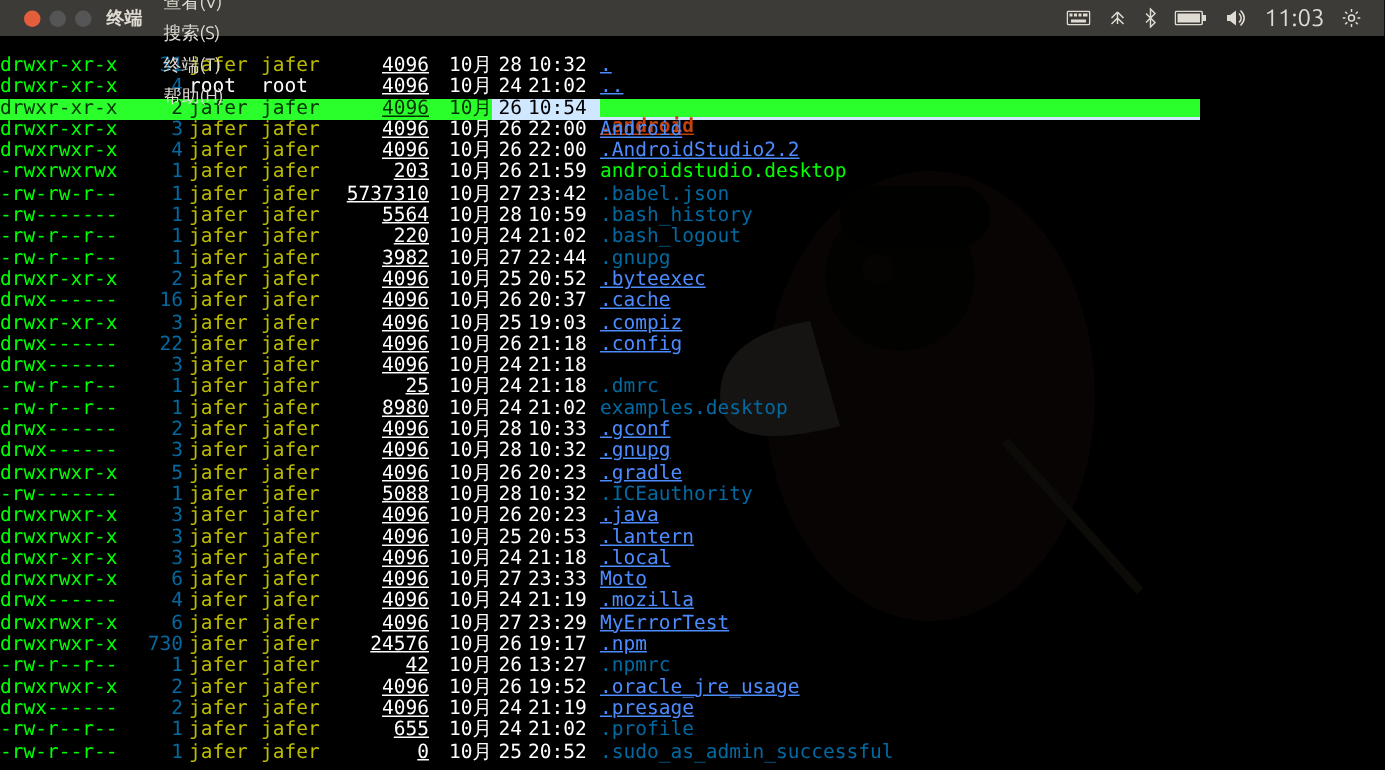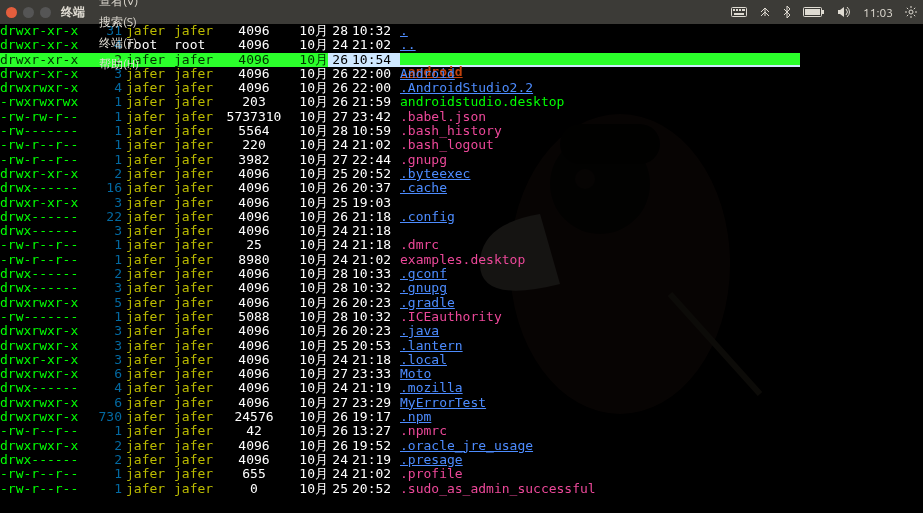--- a/index.html
+++ b/index.html
@@ -10,21 +10,21 @@
     color: #ccc;
     position: relative;
   }
 
   
   .top-panel {
     height: 24px;
     background: #3c3b37;
     display: flex;
     align-items: center;
-    padding: 0 6px;
+    padding: 0 16px;
     color: #dfdbd2;
     font-family: "Ubuntu", "DejaVu Sans", sans-serif;
     font-size: 12px;
     position: relative;
     z-index: 5;
   }
   .window-buttons { display: flex; gap: 6px; margin-right: 10px; }
   .wbtn { width: 11px; height: 11px; border-radius: 50%; }
   .wbtn.close { background: #e45e3d; }
   .wbtn.min   { background: #555; }
@@ -33,29 +33,29 @@
   .menu-items { display: flex; gap: 4px; flex-direction: column; }
   .menu-item { padding: 0 4px; cursor: default; }
   .panel-right {
     margin-left: auto;
     display: flex;
     align-items: center;
     gap: 12px;
     color: #dfdbd2;
   }
   .panel-right svg { display: block; }
-  .clock { font-size: 12px; }
+  .clock { font-size: 16px; }
 
   
   .terminal {
     position: relative;
     width: 800px;
     height: 489px;
     background: #000;
-    padding-top: 0;
+    padding-top: 13px;
   }
   
   .bg-figure {
     position: absolute;
     right: 20px;
     top: 40px;
     width: 360px;
     height: 430px;
     opacity: 0.10;
     z-index: 0;
@@ -66,32 +66,32 @@
     height: 14.3px;
     line-height: 14.3px;
     white-space: pre;
     display: flex;
   }
   .row span { display: inline-block; }
   .c-perm  { width: 86px;  text-align: left;  }
   .c-links { width: 40px;  text-align: right; padding-right: 4px; }
   .c-owner { width: 48px;  text-align: left;  }
   .c-group { width: 48px;  text-align: left;  }
-  .c-size  { width: 68px;  text-align: center; padding-right: 4px; }
+  .c-size  { width: 68px;  text-align: right; padding-right: 4px; text-decoration: underline; }
   .c-month { width: 38px;  text-align: right;  }
   .c-day   { width: 24px;  text-align: right; padding-right: 4px; }
   .c-time  { width: 48px;  text-align: left;  }
   .c-name  { flex: 1;      text-align: left;  }
 
   .c-gray   { color: #0369a1; }
   .c-green  { color: #00ff00; }
   .c-yellow { color: #bbbb00; }
   .c-blue   { color: #4d8cff; text-decoration: underline; }
   .c-white  { color: #ffffff; }
-  .c-cyan   { color: #ec4899; }
+  .c-cyan   { color: #0369a1; }
 
   .row.sel {
     background: #2bff2b;
   }
   .row.sel .c-perm,
   .row.sel .c-links,
   .row.sel .c-owner,
   .row.sel .c-group,
   .row.sel .c-size,
   .row.sel .c-month { color: #003300 !important; }
@@ -186,21 +186,21 @@
       <div class="row sel"><span class="c-perm c-green">drwxr-xr-x</span><span class="c-links c-gray">2</span><span class="c-owner c-yellow">jafer</span><span class="c-group c-yellow">jafer</span><span class="c-size c-white">4096</span><span class="c-month c-white">10月</span><span class="c-day c-white">26</span><span class="c-time c-white">10:54</span><span class="c-name c-blue">.android</span></div>
       <div class="row"><span class="c-perm c-green">drwxr-xr-x</span><span class="c-links c-gray">3</span><span class="c-owner c-yellow">jafer</span><span class="c-group c-yellow">jafer</span><span class="c-size c-white">4096</span><span class="c-month c-white">10月</span><span class="c-day c-white">26</span><span class="c-time c-white">22:00</span><span class="c-name c-blue">Android</span></div>
       <div class="row"><span class="c-perm c-green">drwxrwxr-x</span><span class="c-links c-gray">4</span><span class="c-owner c-yellow">jafer</span><span class="c-group c-yellow">jafer</span><span class="c-size c-white">4096</span><span class="c-month c-white">10月</span><span class="c-day c-white">26</span><span class="c-time c-white">22:00</span><span class="c-name c-blue">.AndroidStudio2.2</span></div>
       <div class="row"><span class="c-perm c-green">-rwxrwxrwx</span><span class="c-links c-gray">1</span><span class="c-owner c-yellow">jafer</span><span class="c-group c-yellow">jafer</span><span class="c-size c-white">203</span><span class="c-month c-white">10月</span><span class="c-day c-white">26</span><span class="c-time c-white">21:59</span><span class="c-name c-green">androidstudio.desktop</span></div>
       <div class="row"><span class="c-perm c-green">-rw-rw-r--</span><span class="c-links c-gray">1</span><span class="c-owner c-yellow">jafer</span><span class="c-group c-yellow">jafer</span><span class="c-size c-white">5737310</span><span class="c-month c-white">10月</span><span class="c-day c-white">27</span><span class="c-time c-white">23:42</span><span class="c-name c-cyan">.babel.json</span></div>
       <div class="row"><span class="c-perm c-green">-rw-------</span><span class="c-links c-gray">1</span><span class="c-owner c-yellow">jafer</span><span class="c-group c-yellow">jafer</span><span class="c-size c-white">5564</span><span class="c-month c-white">10月</span><span class="c-day c-white">28</span><span class="c-time c-white">10:59</span><span class="c-name c-cyan">.bash_history</span></div>
       <div class="row"><span class="c-perm c-green">-rw-r--r--</span><span class="c-links c-gray">1</span><span class="c-owner c-yellow">jafer</span><span class="c-group c-yellow">jafer</span><span class="c-size c-white">220</span><span class="c-month c-white">10月</span><span class="c-day c-white">24</span><span class="c-time c-white">21:02</span><span class="c-name c-cyan">.bash_logout</span></div>
       <div class="row"><span class="c-perm c-green">-rw-r--r--</span><span class="c-links c-gray">1</span><span class="c-owner c-yellow">jafer</span><span class="c-group c-yellow">jafer</span><span class="c-size c-white">3982</span><span class="c-month c-white">10月</span><span class="c-day c-white">27</span><span class="c-time c-white">22:44</span><span class="c-name c-cyan">.gnupg</span></div>
       <div class="row"><span class="c-perm c-green">drwxr-xr-x</span><span class="c-links c-gray">2</span><span class="c-owner c-yellow">jafer</span><span class="c-group c-yellow">jafer</span><span class="c-size c-white">4096</span><span class="c-month c-white">10月</span><span class="c-day c-white">25</span><span class="c-time c-white">20:52</span><span class="c-name c-blue">.byteexec</span></div>
       <div class="row"><span class="c-perm c-green">drwx------</span><span class="c-links c-gray">16</span><span class="c-owner c-yellow">jafer</span><span class="c-group c-yellow">jafer</span><span class="c-size c-white">4096</span><span class="c-month c-white">10月</span><span class="c-day c-white">26</span><span class="c-time c-white">20:37</span><span class="c-name c-blue">.cache</span></div>
-      <div class="row"><span class="c-perm c-green">drwxr-xr-x</span><span class="c-links c-gray">3</span><span class="c-owner c-yellow">jafer</span><span class="c-group c-yellow">jafer</span><span class="c-size c-white">4096</span><span class="c-month c-white">10月</span><span class="c-day c-white">25</span><span class="c-time c-white">19:03</span></div>
+      <div class="row"><span class="c-perm c-green">drwxr-xr-x</span><span class="c-links c-gray">3</span><span class="c-owner c-yellow">jafer</span><span class="c-group c-yellow">jafer</span><span class="c-size c-white">4096</span><span class="c-month c-white">10月</span><span class="c-day c-white">25</span><span class="c-time c-white">19:03</span><span class="c-name c-blue">.compiz</span></div>
       <div class="row"><span class="c-perm c-green">drwx------</span><span class="c-links c-gray">22</span><span class="c-owner c-yellow">jafer</span><span class="c-group c-yellow">jafer</span><span class="c-size c-white">4096</span><span class="c-month c-white">10月</span><span class="c-day c-white">26</span><span class="c-time c-white">21:18</span><span class="c-name c-blue">.config</span></div>
       <div class="row"><span class="c-perm c-green">drwx------</span><span class="c-links c-gray">3</span><span class="c-owner c-yellow">jafer</span><span class="c-group c-yellow">jafer</span><span class="c-size c-white">4096</span><span class="c-month c-white">10月</span><span class="c-day c-white">24</span><span class="c-time c-white">21:18</span></div>
       <div class="row"><span class="c-perm c-green">-rw-r--r--</span><span class="c-links c-gray">1</span><span class="c-owner c-yellow">jafer</span><span class="c-group c-yellow">jafer</span><span class="c-size c-white">25</span><span class="c-month c-white">10月</span><span class="c-day c-white">24</span><span class="c-time c-white">21:18</span><span class="c-name c-cyan">.dmrc</span></div>
       <div class="row"><span class="c-perm c-green">-rw-r--r--</span><span class="c-links c-gray">1</span><span class="c-owner c-yellow">jafer</span><span class="c-group c-yellow">jafer</span><span class="c-size c-white">8980</span><span class="c-month c-white">10月</span><span class="c-day c-white">24</span><span class="c-time c-white">21:02</span><span class="c-name c-cyan">examples.desktop</span></div>
       <div class="row"><span class="c-perm c-green">drwx------</span><span class="c-links c-gray">2</span><span class="c-owner c-yellow">jafer</span><span class="c-group c-yellow">jafer</span><span class="c-size c-white">4096</span><span class="c-month c-white">10月</span><span class="c-day c-white">28</span><span class="c-time c-white">10:33</span><span class="c-name c-blue">.gconf</span></div>
       <div class="row"><span class="c-perm c-green">drwx------</span><span class="c-links c-gray">3</span><span class="c-owner c-yellow">jafer</span><span class="c-group c-yellow">jafer</span><span class="c-size c-white">4096</span><span class="c-month c-white">10月</span><span class="c-day c-white">28</span><span class="c-time c-white">10:32</span><span class="c-name c-blue">.gnupg</span></div>
       <div class="row"><span class="c-perm c-green">drwxrwxr-x</span><span class="c-links c-gray">5</span><span class="c-owner c-yellow">jafer</span><span class="c-group c-yellow">jafer</span><span class="c-size c-white">4096</span><span class="c-month c-white">10月</span><span class="c-day c-white">26</span><span class="c-time c-white">20:23</span><span class="c-name c-blue">.gradle</span></div>
       <div class="row"><span class="c-perm c-green">-rw-------</span><span class="c-links c-gray">1</span><span class="c-owner c-yellow">jafer</span><span class="c-group c-yellow">jafer</span><span class="c-size c-white">5088</span><span class="c-month c-white">10月</span><span class="c-day c-white">28</span><span class="c-time c-white">10:32</span><span class="c-name c-cyan">.ICEauthority</span></div>
       <div class="row"><span class="c-perm c-green">drwxrwxr-x</span><span class="c-links c-gray">3</span><span class="c-owner c-yellow">jafer</span><span class="c-group c-yellow">jafer</span><span class="c-size c-white">4096</span><span class="c-month c-white">10月</span><span class="c-day c-white">26</span><span class="c-time c-white">20:23</span><span class="c-name c-blue">.java</span></div>
       <div class="row"><span class="c-perm c-green">drwxrwxr-x</span><span class="c-links c-gray">3</span><span class="c-owner c-yellow">jafer</span><span class="c-group c-yellow">jafer</span><span class="c-size c-white">4096</span><span class="c-month c-white">10月</span><span class="c-day c-white">25</span><span class="c-time c-white">20:53</span><span class="c-name c-blue">.lantern</span></div>

